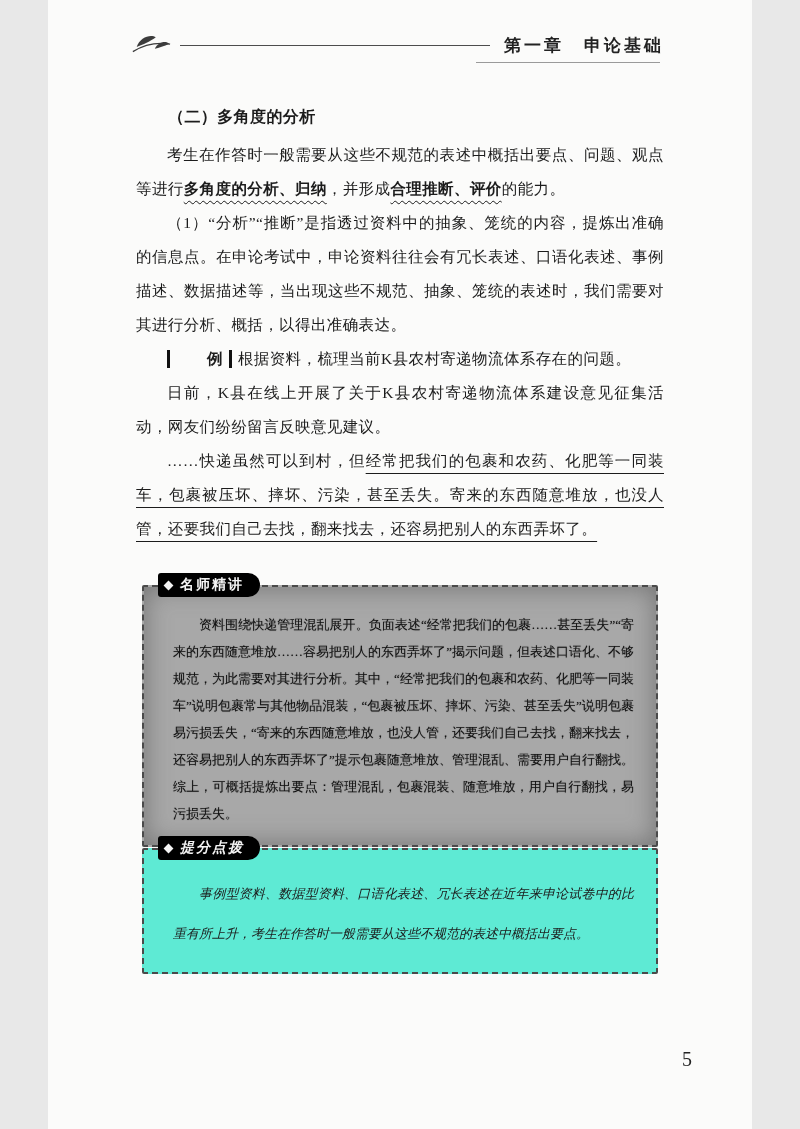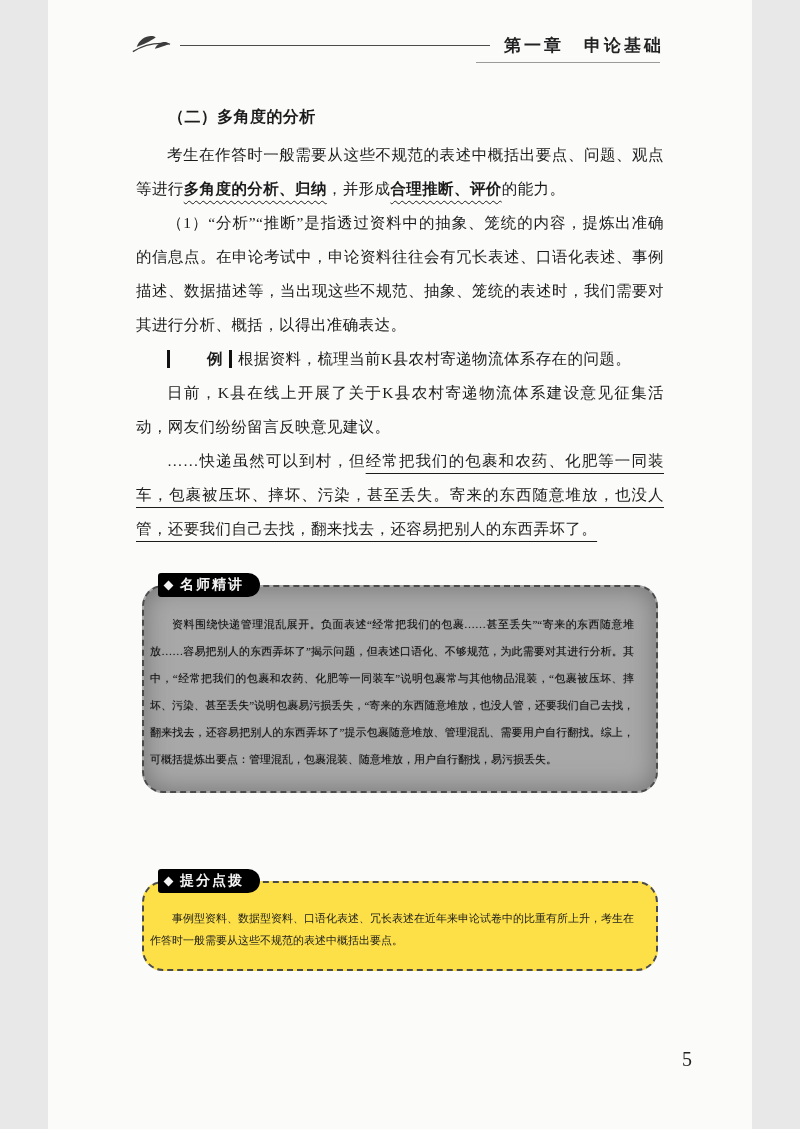--- a/index.html
+++ b/index.html
@@ -77,21 +77,21 @@
     border-left: 3px solid #111;
     border-right: 3px solid #111;
     padding: 0 6px;
     margin-right: 6px;
     line-height: 18px;
   }
 
   
   .boxwrap { position: absolute; left: 94px; right: 94px; }
   .analysis-wrap { top: 585px; }
-  .tip-wrap { top: 881px; }
+  .tip-wrap { top: 848px; font-style: italic; }
   .badge {
     position: absolute;
     top: -12px; left: 16px;
     z-index: 2;
     background: #000000;
     color: #f4f4f4;
     font-size: 14px;
     font-weight: bold;
     letter-spacing: 2px;
     padding: 3px 16px 3px 22px;
@@ -101,35 +101,35 @@
     content: "";
     position: absolute;
     left: 7px; top: 50%;
     width: 7px; height: 7px;
     margin-top: -3.5px;
     background: #f4f4f4;
     transform: rotate(45deg);
   }
   .roundbox {
     border: 2px dashed #4a4a4a;
-    border-radius: 21px;
-    padding: 24px 22px 18px 6px;
-    font-size: 11px;
+    border-radius: 2px;
+    padding: 24px 22px 18px 29px;
+    font-size: 13px;
     line-height: 27px;
     text-align: justify;
   }
   .analysis-box {
     background: #a8a8a8;
     color: #111;
     text-shadow: 0 0 1px rgba(30,30,30,0.45);
     box-shadow: inset 0 0 26px rgba(70,70,70,0.55);
   }
   .tip-box {
-    background: #fde047;
-    line-height: 22px;
+    background: #5eead4;
+    line-height: 40px;
   }
   .box-text { text-indent: 2em; }
 
   
   .page-number {
     position: absolute;
     right: 60px;
     bottom: 58px;
     font-size: 20px;
     color: #222;

